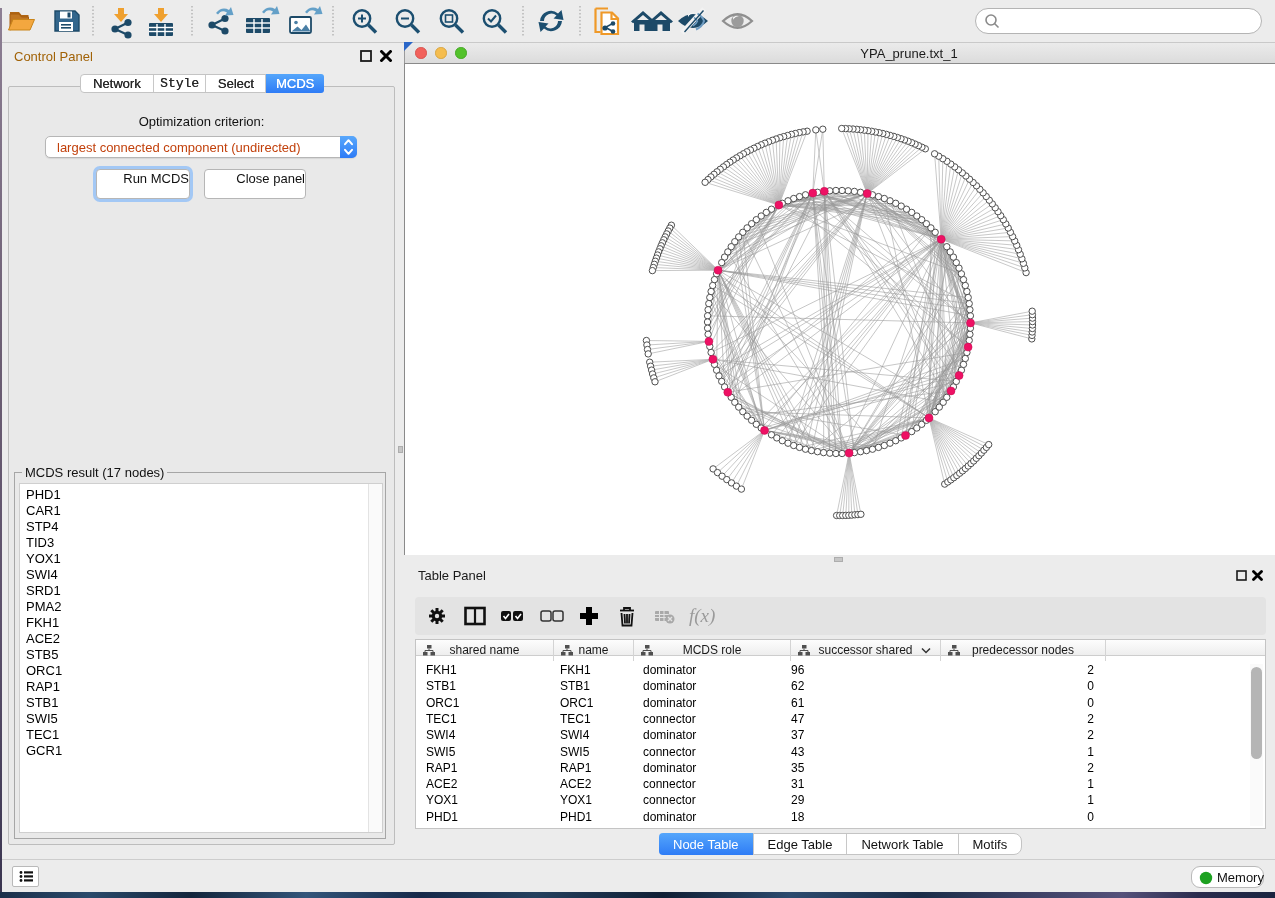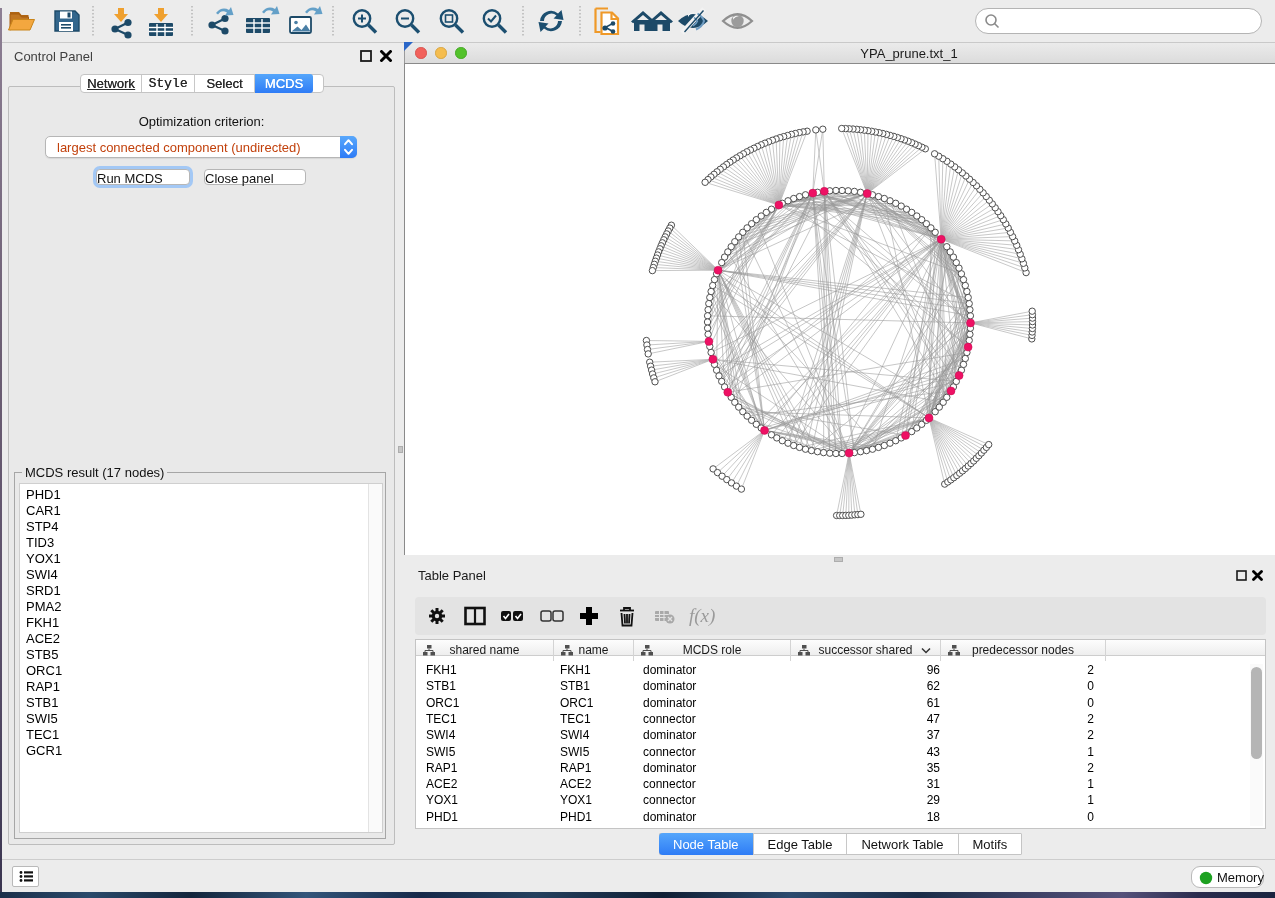--- a/index.html
+++ b/index.html
@@ -5,31 +5,31 @@
 * { margin:0; padding:0; box-sizing:border-box; }
 html,body { width:1275px; height:898px; overflow:hidden; }
 body { font-family:"Liberation Sans", sans-serif; background:#ececec; position:relative; }
 .abs { position:absolute; }
 
 
 #toolbar { left:0; top:0; width:1275px; height:43px; background:#ececec; border-bottom:1px solid #c9c9c9; }
 #searchbox { position:absolute; right:13px; top:8px; width:287px; height:26px; background:#fff; border:1px solid #b4b4b4; border-radius:13px; }
 
 
-#cp-title { left:14px; top:49px; font-size:13px; color:#404040; }
+#cp-title { left:14px; top:49px; font-size:13px; color:#a16207; }
 #cp-pane { left:8px; top:86px; width:387px; height:759px; background:#e9e9e9; border:1px solid #bdbdbd; border-radius:2px; }
 #tabs { text-shadow:0.2px 0 0 #2a2a2a; left:80px; top:74px; width:244px; height:19px; background:#fff; border:1px solid #c4c4c4; border-radius:4px; display:flex; font-size:13px; color:#2a2a2a; }
 #tabs .seg { display:flex; align-items:center; justify-content:center; border-right:1px solid #c8c8c8; height:100%; }
 #tabs .seg:last-child { border-right:none; }
 #tabs .sel { text-shadow:0.2px 0 0 #fff; background:linear-gradient(#55a6fb,#2e7cf6); color:#fff; border-radius:0 3px 3px 0; margin:-1px -1px -1px 0; height:19px; border-right:none; }
 #opt-label { left:8px; top:114px; width:387px; text-align:center; font-size:13px; color:#111; }
 #dropdown { left:45px; top:136px; width:312px; height:22px; background:#fff; border:1px solid #b6b6b6; border-radius:5px; box-shadow:0 1px 1px rgba(0,0,0,0.08); }
 #dropdown .txt { position:absolute; left:11px; top:3px; font-size:13px; color:#c2410c; }
 #dropdown .cap { position:absolute; right:-1px; top:-1px; width:17px; height:22px; background:linear-gradient(#59a8fc,#2d7bf6); border-radius:0 5px 5px 0; }
-.btn { position:absolute; height:16px; background:#fff; border:1px solid #b6b6b6; border-radius:4px; font-size:13px; color:#111; text-align:left; line-height:18px; }
+.btn { position:absolute; height:30px; background:#fff; border:1px solid #b6b6b6; border-radius:4px; font-size:13px; color:#111; text-align:right; line-height:18px; }
 #btn-run { left:96px; top:169px; width:94px; box-shadow:0 0 0 3px #a3c8f5; }
 #btn-close { left:204px; top:169px; width:102px; }
 #fieldset { left:14px; top:472px; width:372px; height:367px; border:1px solid #a6a6a6; }
 #legend { left:22px; top:465px; font-size:13px; color:#111; background:#e9e9e9; padding:0 3px; }
 #listbox { left:19px; top:483px; width:364px; height:350px; background:#fff; border:1px solid #cfcfcf; }
 #listbox .items { position:absolute; left:6px; top:3px; font-size:13px; color:#000; line-height:16px; white-space:pre; }
 #listbox .sb { position:absolute; right:0; top:0; width:14px; height:100%; background:#fafafa; border-left:1px solid #e3e3e3; }
 
 
 #net-title { left:404px; top:42px; width:871px; height:28px; background:linear-gradient(#ebebeb,#d7d7d7); border-bottom:1px solid #b3b3b3; border-top:1px solid #c9c9c9; border-left:1px solid #9a9a9a; }
@@ -41,25 +41,25 @@
 #tp-title { left:418px; top:568px; font-size:13px; color:#1a1a1a; }
 #tp-toolbar { left:415px; top:597px; width:851px; height:38px; background:#e3e3e3; border-radius:4px; }
 #tp-table { left:415px; top:639px; width:851px; height:190px; background:#fff; border:1px solid #c4c4c4; }
 #tp-header { position:absolute; left:0; top:0; width:849px; height:16px; background:linear-gradient(#fdfdfd,#eeeeee); border-bottom:1px solid #cdcdcd; font-size:12px; color:#1a1a1a; }
 .hcol { position:absolute; top:0; height:21px; border-right:1px solid #d4d4d4; }
 .hlab { position:absolute; top:3px; width:100%; text-align:center; }
 .rows { position:absolute; left:0; top:22px; width:849px; font-size:12px; color:#000; }
 .row { position:absolute; left:0; width:849px; height:16px; line-height:16px; white-space:pre; }
 .row span { position:absolute; }
 .row .c1 { left:10px; } .row .c2 { left:144px; } .row .c3 { left:227px; }
-.row .c4 { left:391px; width:133px; text-align:right; } .row .c5 { left:525px; width:153px; text-align:right; }
+.row .c4 { left:375px; width:133px; text-align:left; } .row .c5 { left:525px; width:153px; text-align:right; }
 .hicon { position:absolute; left:7px; top:5px; }
 #tp-sb { position:absolute; right:2px; top:24px; width:13px; height:162px; background:#fafafa; }
 #tp-thumb { position:absolute; right:3px; top:27px; width:11px; height:92px; background:#b5b5b5; border-radius:6px; }
-#bottom-tabs { left:659px; top:833px; height:22px; background:#fff; border:1px solid #c4c4c4; border-radius:1px; display:flex; font-size:13px; color:#111; }
+#bottom-tabs { left:659px; top:833px; height:22px; background:#fff; border:1px solid #c4c4c4; border-radius:8px; display:flex; font-size:13px; color:#111; }
 #bottom-tabs .seg { display:flex; align-items:center; justify-content:center; border-right:1px solid #c8c8c8; height:100%; padding:0 14px; }
 #bottom-tabs .seg:last-child { border-right:none; }
 #bottom-tabs .sel { background:linear-gradient(#55a6fb,#2e7cf6); color:#fff; border-radius:4px 0 0 4px; margin:-1px 0 -1px -1px; height:22px; }
 
 
 #statusbar { left:0; top:859px; width:1275px; height:33px; background:#ececec; border-top:1px solid #cdcdcd; }
 #hamburger { left:12px; top:866px; width:27px; height:21px; background:#fff; border:1px solid #b9b9b9; border-radius:2px; }
 #memory { left:1191px; top:866px; width:73px; height:22px; background:#fff; border:1px solid #b9b9b9; border-radius:9px; font-size:13px; color:#111; }
 #wallpaper { left:0; top:892px; width:1275px; height:6px; background:linear-gradient(90deg,#1b2f4a,#2a4a6b 7%,#13253c 15%,#33557a 24%,#16294a 33%,#24405e 42%,#101f35 52%,#2c4a6e 62%,#1a2c48 72%,#3a3f63 80%,#55517a 88%,#2a2c4e 94%,#1a2540); }
 #lstrip { left:0px; top:8px; width:2px; height:884px; background:linear-gradient(#8d7f94,#6b5d72 40%,#5c506b 70%,#3a3550); }
@@ -213,21 +213,21 @@
 <svg class="abs" style="left:360px;top:50px;" width="34" height="13">
     <rect x="1" y="1" width="10" height="10" fill="none" stroke="#1a1a1a" stroke-width="1.8"></rect>
     <path d="M21.5 1.5 L30.5 10.5 M30.5 1.5 L21.5 10.5" stroke="#000" stroke-width="3" stroke-linecap="round"></path>
   </svg>
 <svg class="abs" style="left:1236px;top:570px;" width="28" height="13">
     <rect x="1" y="1" width="9" height="9" fill="none" stroke="#1a1a1a" stroke-width="1.6"></rect>
     <path d="M17.5 1.5 L25.5 9.5 M25.5 1.5 L17.5 9.5" stroke="#000" stroke-width="2.8" stroke-linecap="round"></path>
   </svg>
 <div class="abs" id="cp-pane"></div>
 <div class="abs" id="tabs">
-  <div class="seg" style="width:61px;text-decoration:underline;">Network</div>
+  <div class="seg" style="width:73px;">Network</div>
   <div class="seg" style="width:53px;font-family:Liberation Mono, monospace;">Style</div>
   <div class="seg" style="width:60px;">Select</div>
   <div class="seg sel" style="width:58px;">MCDS</div>
 </div>
 <div class="abs" id="opt-label">Optimization criterion:</div>
 <div class="abs" id="dropdown">
     <span class="txt">largest connected component (undirected)</span>
     <span class="cap">
       <svg width="17" height="22" style="position:absolute;left:0;top:0;">
         <path d="M5 8.2 L8.5 4.2 L12 8.2" stroke="#fff" stroke-width="2" fill="none" stroke-linecap="round" stroke-linejoin="round"></path>

